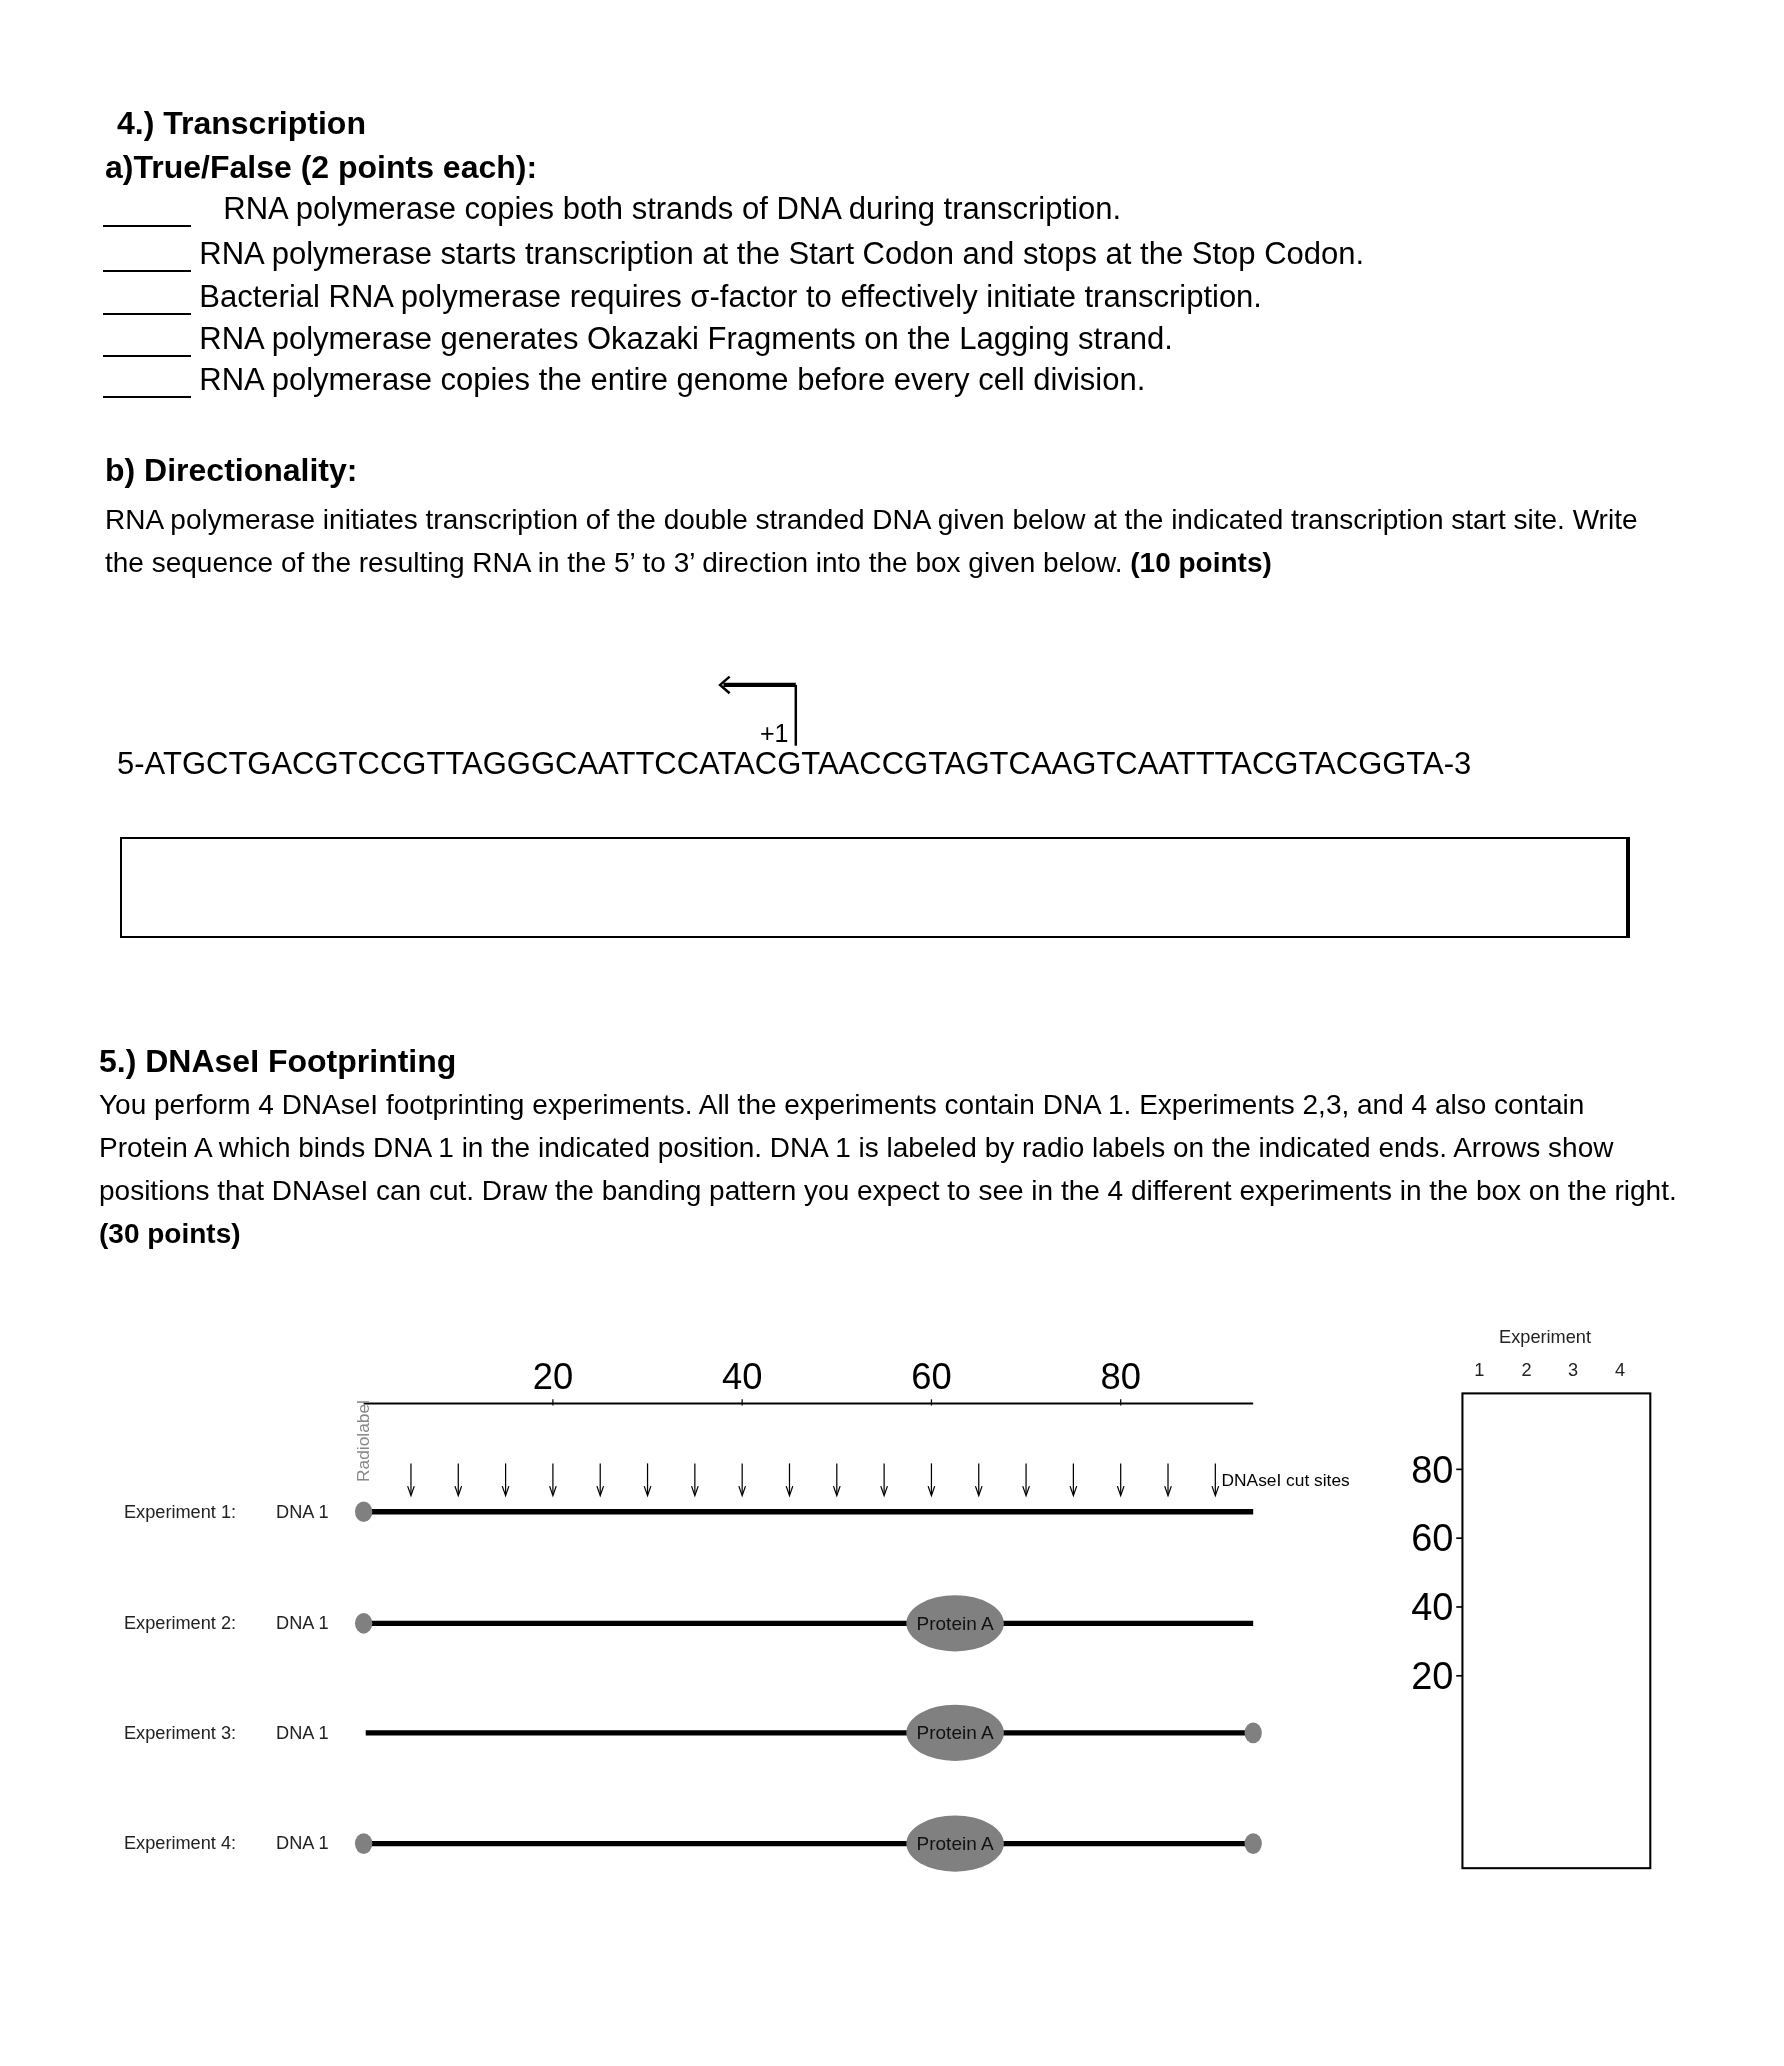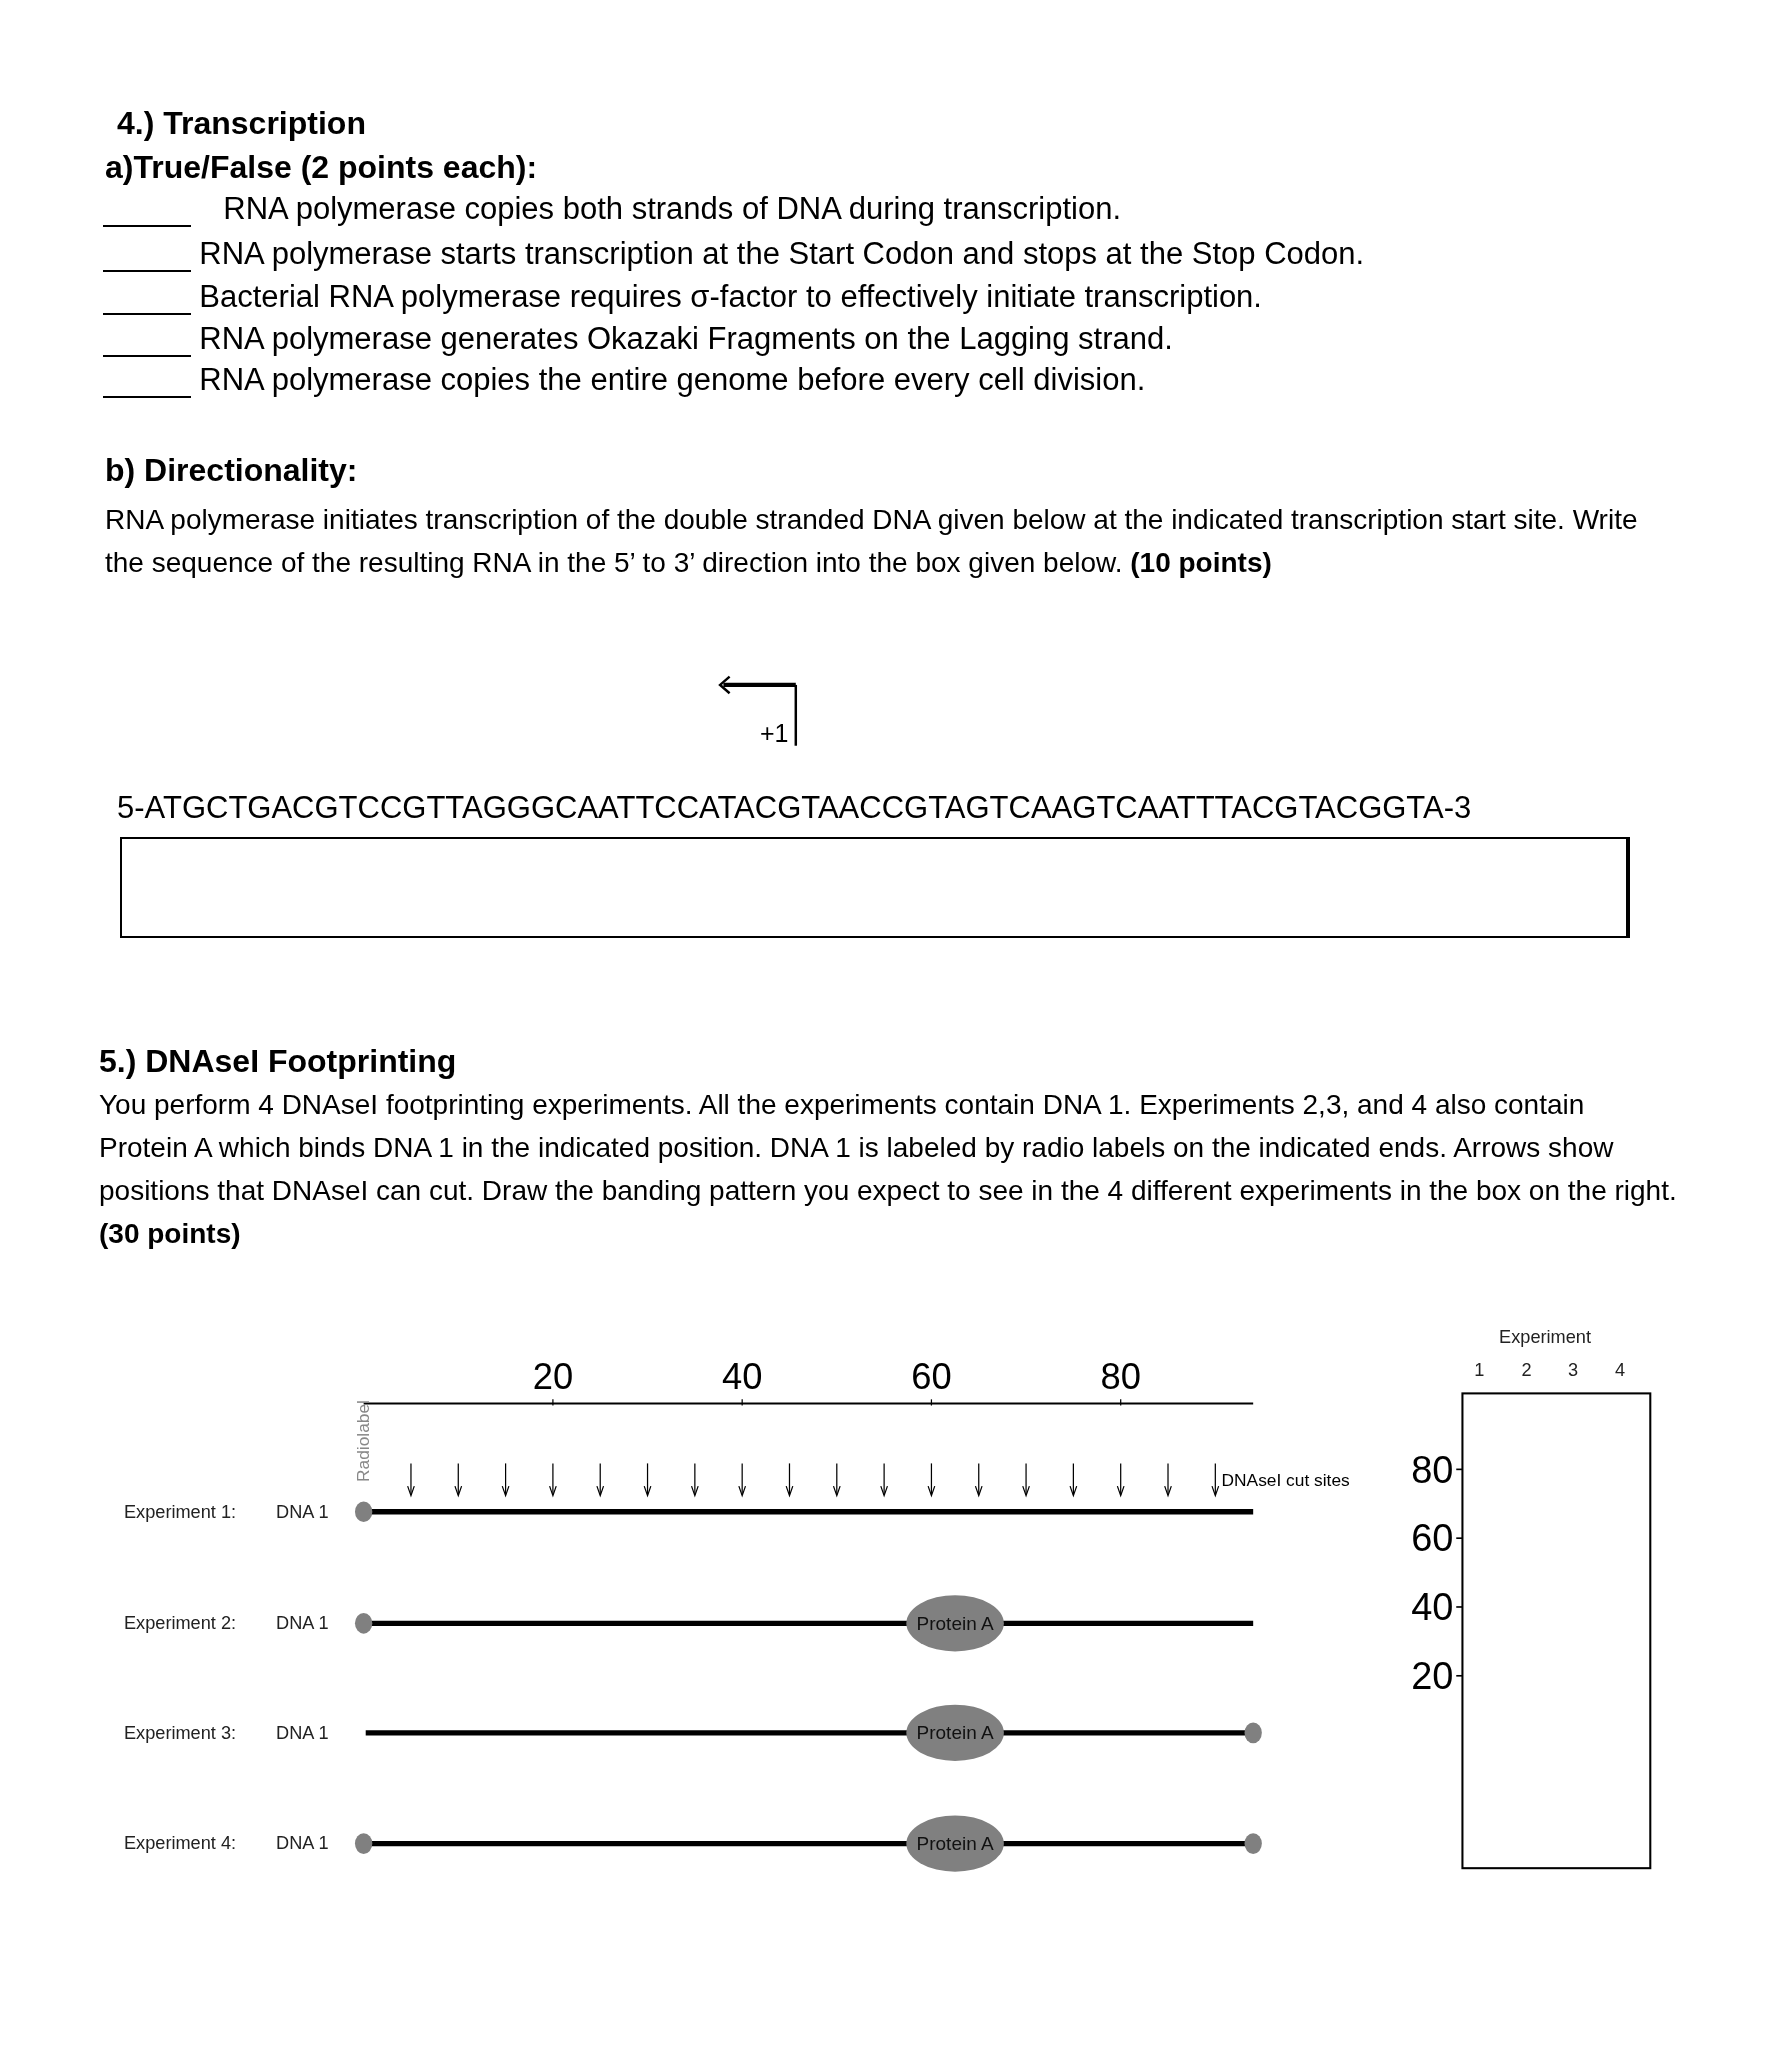--- a/index.html
+++ b/index.html
@@ -51,21 +51,21 @@
 </div>
 
 <svg class="abs" style="left:711px; top:669px;" width="91" height="79" viewBox="0 0 220 190">
   <g>
     <line x1="205" y1="38" x2="205" y2="185" stroke="#000" stroke-width="6"></line>
     <line x1="205" y1="38" x2="30" y2="38" stroke="#000" stroke-width="10"></line>
     <polyline points="45,18 22,38 45,58" fill="none" stroke="#000" stroke-width="6"></polyline>
   </g>
 </svg>
 <div class="abs" style="left:760px; top:719px; font-size:25px;">+1</div>
-<div class="abs seq" style="left:117px; top:746px;margin-top:44px;">5-ATGCTGACGTCCGTTAGGGCAATTCCATACGTAACCGTAGTCAAGTCAATTTACGTACGGTA-3</div>
+<div class="abs seq" style="left:117px; top:746px;">5-ATGCTGACGTCCGTTAGGGCAATTCCATACGTAACCGTAGTCAAGTCAATTTACGTACGGTA-3</div>
 
 <div class="answer-box">
   <textarea style="width: 100%; height: 100%; border: none; outline: none; resize: none; font-size: 29px; font-family: &quot;Liberation Sans&quot;, sans-serif; background: transparent; box-sizing: border-box; padding: 8.3px;"></textarea>
 </div>
 
 <div class="abs h-bold" style="left:99px; top:1043px;">5.) DNAseI Footprinting</div>
 <div class="para" style="left:99px; top:1083px; width:1579px;">
   <span>You perform 4 DNAseI footprinting experiments. All the experiments contain DNA 1. Experiments 2,3, and 4 also contain Protein A which binds DNA 1 in the indicated position. DNA 1 is labeled by radio labels on the indicated ends. Arrows show positions that DNAseI can cut. Draw the banding pattern you expect to see in the 4 different experiments in the box on the right.</span>
   <b>(30 points)</b>
 </div>

